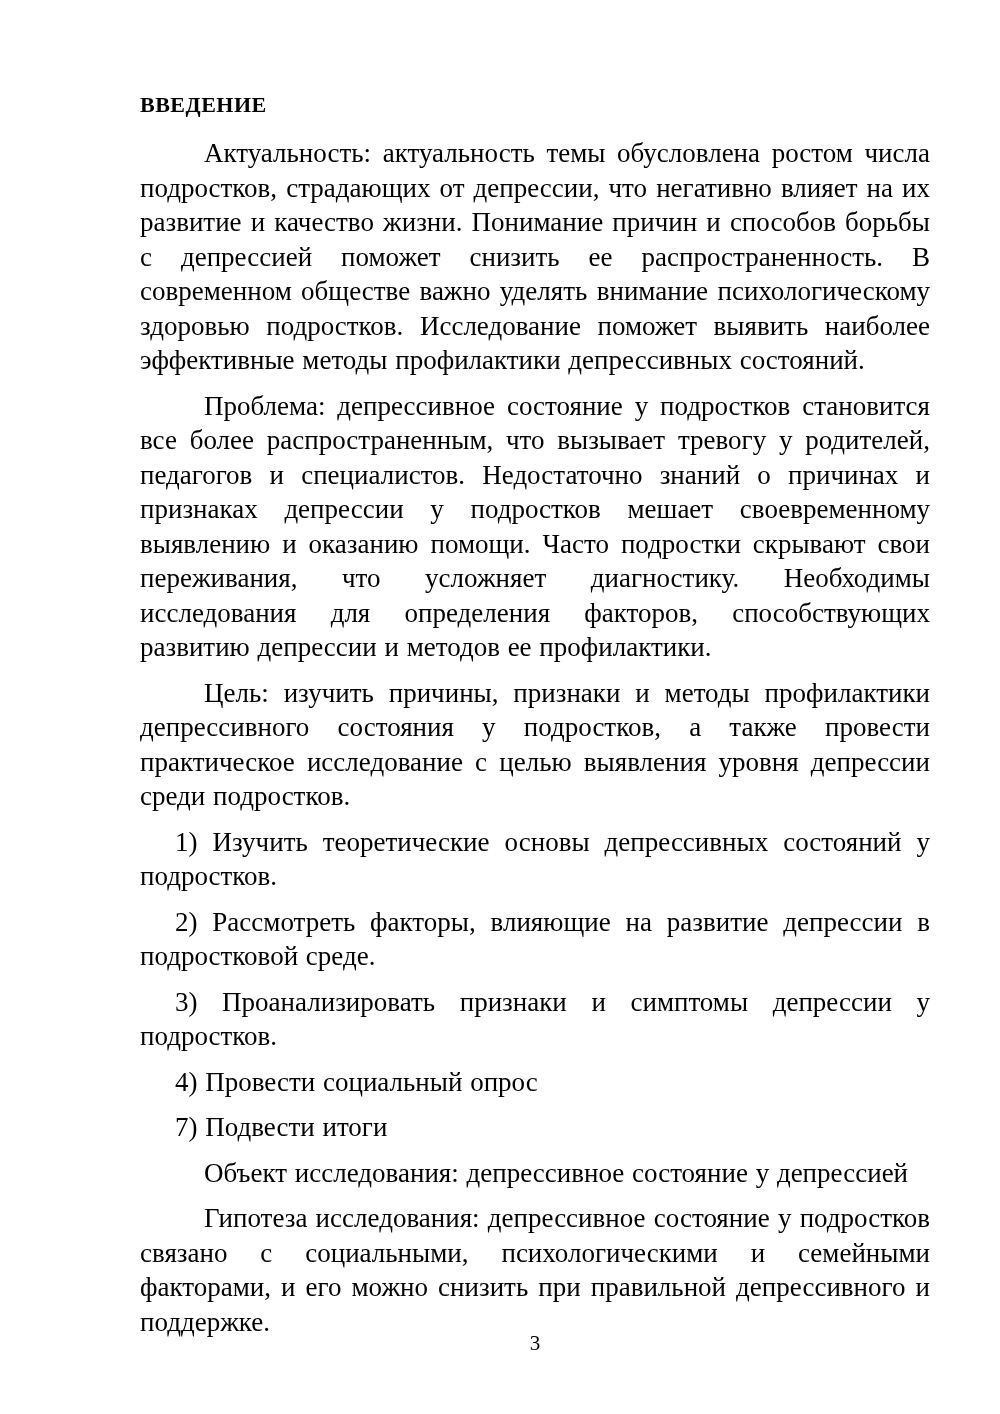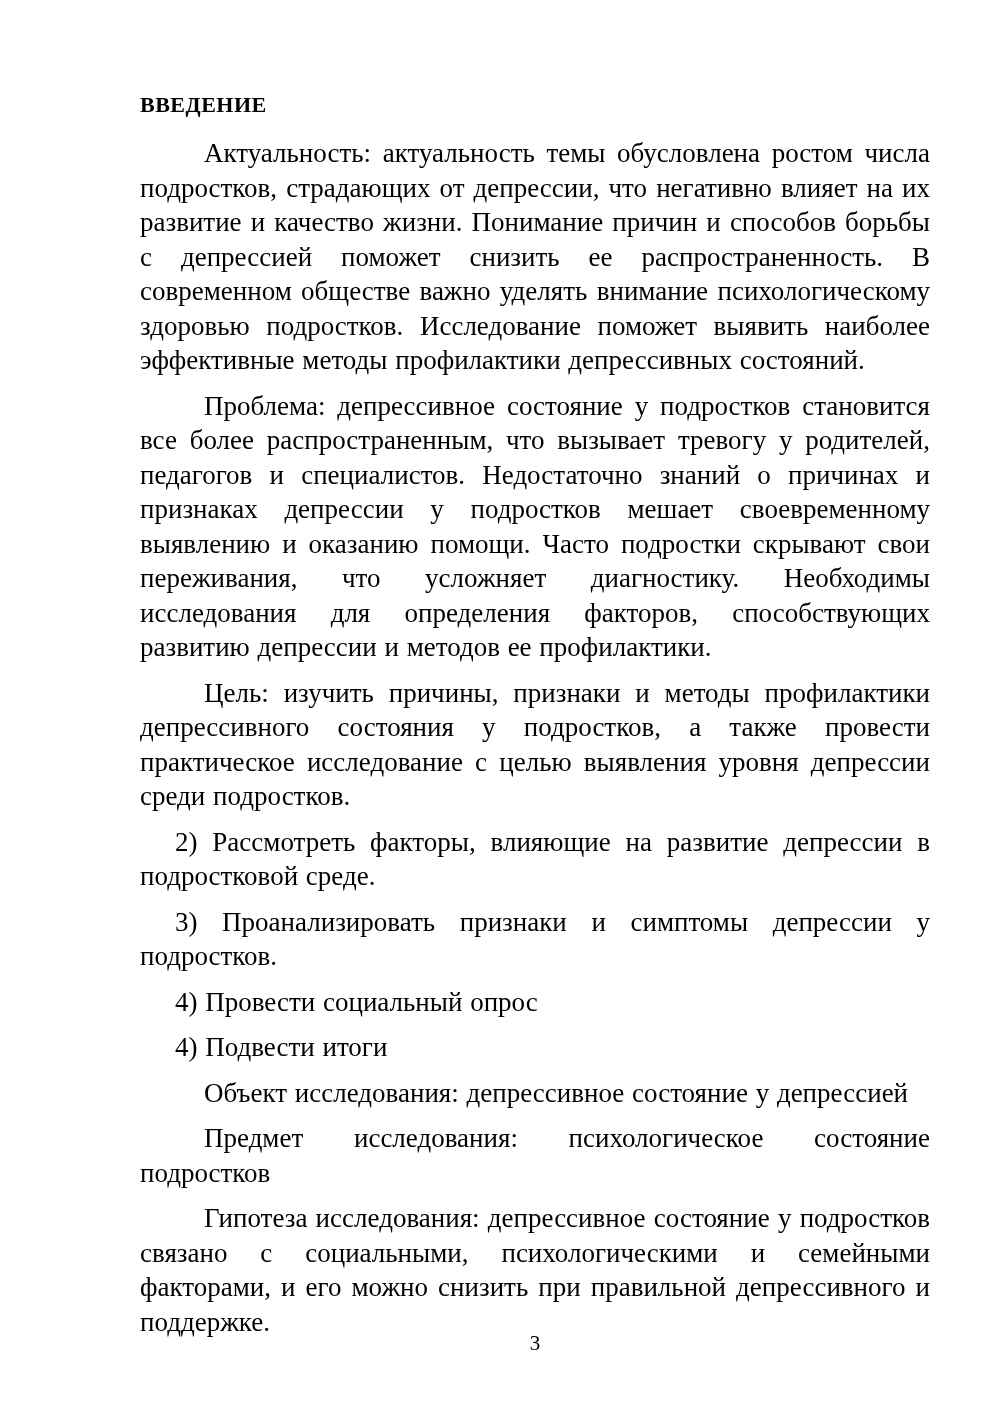--- a/index.html
+++ b/index.html
@@ -58,30 +58,30 @@
 
   <h1 class="doc-title">ВВЕДЕНИЕ</h1>
 
   <p class="para">Актуальность: актуальность темы обусловлена ростом числа подростков, страдающих от депрессии, что негативно влияет на их развитие и качество жизни. Понимание причин и способов борьбы с депрессией поможет снизить ее распространенность. В современном обществе важно уделять внимание психологическому здоровью подростков. Исследование поможет выявить наиболее эффективные методы профилактики депрессивных состояний.</p>
 
   <p class="para">Проблема: депрессивное состояние у подростков становится все более распространенным, что вызывает тревогу у родителей, педагогов и специалистов. Недостаточно знаний о причинах и признаках депрессии у подростков мешает своевременному выявлению и оказанию помощи. Часто подростки скрывают свои переживания, что усложняет диагностику. Необходимы исследования для определения факторов, способствующих развитию депрессии и методов ее профилактики.</p>
 
   <p class="para">Цель: изучить причины, признаки и методы профилактики депрессивного состояния у подростков, а также провести практическое исследование с целью выявления уровня депрессии среди подростков.</p>
 
 
+  <p class="para list-item">1) Изучить теоретические основы депрессивных состояний у подростков.</p>
 
   <p class="para list-item">2) Рассмотреть факторы, влияющие на развитие депрессии в подростковой среде.</p>
 
   <p class="para list-item">3) Проанализировать признаки и симптомы депрессии у подростков.</p>
 
   <p class="para list-item">4) Провести социальный опрос</p>
 
-  <p class="para list-item">4) Подвести итоги</p>
+  <p class="para list-item">7) Подвести итоги</p>
 
   <p class="para">Объект исследования: депрессивное состояние у депрессией</p>
 
-  <p class="para">Предмет исследования: психологическое состояние подростков</p>
 
   <p class="para">Гипотеза исследования: депрессивное состояние у подростков связано с социальными, психологическими и семейными факторами, и его можно снизить при правильной депрессивного и поддержке.</p>
 
   <div class="page-number">3</div>
 
 </div>
 
 </body></html>

